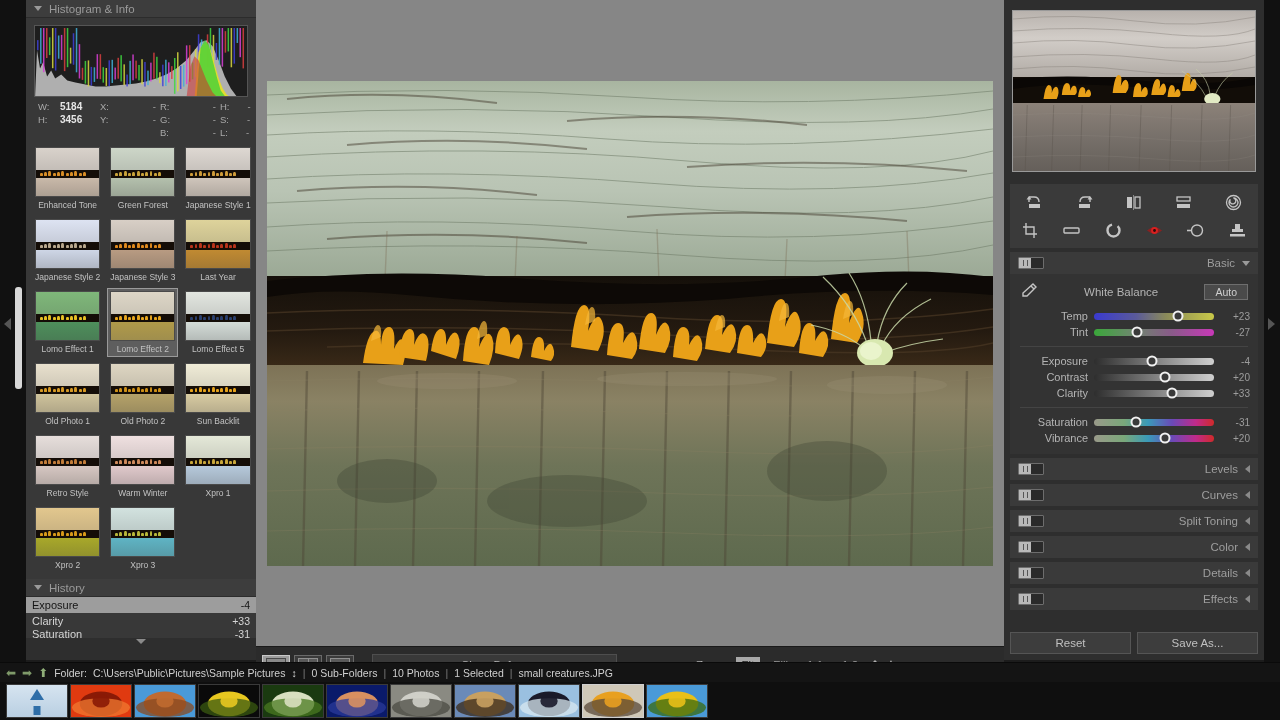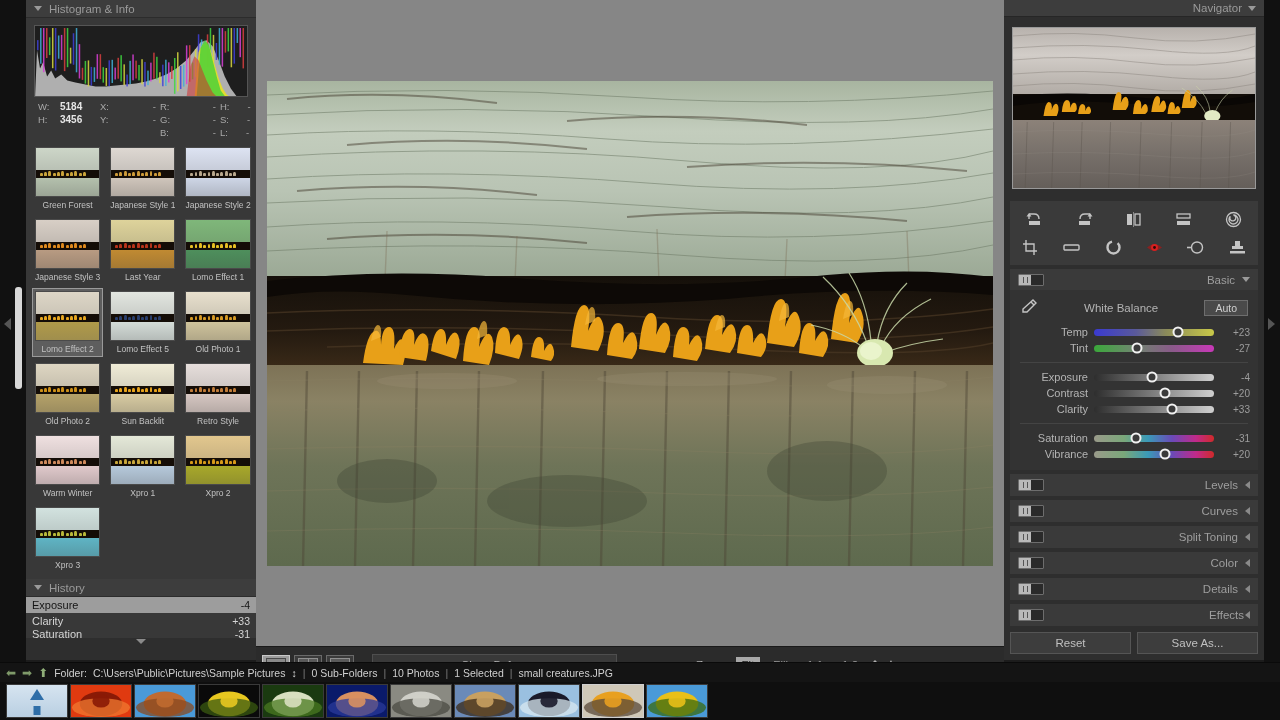--- a/index.html
+++ b/index.html
@@ -297,20 +297,43 @@
           <span class="dash">-</span>
           <span style="display:flex;gap:18px">
               <span>L:</span>
               <span>-</span>
             </span>
         </div>
       </div>
 
       <div class="presets-wrap">
         <div class="preset-grid" id="preset-grid">
+            <div class="preset">
+              <div class="preset-thumb">
+                <div class="mini">
+                  <div class="sky" style="background:linear-gradient(#d9d2cb,#d9d2cbdd)"></div>
+                  <div class="log"></div>
+                  <div class="water" style="background:linear-gradient(#c9b9a9,#c9b9a9cc)"></div>
+                  <div class="fungi">
+                    <i style="left:0%;background:#d98e27;height:60%"></i>
+                    <i style="left:9%;background:#d98e27;height:82%"></i>
+                    <i style="left:18%;background:#d98e27;height:104%"></i>
+                    <i style="left:27%;background:#d98e27;height:60%"></i>
+                    <i style="left:36%;background:#d98e27;height:82%"></i>
+                    <i style="left:45%;background:#d98e27;height:104%"></i>
+                    <i style="left:54%;background:#d98e27;height:60%"></i>
+                    <i style="left:63%;background:#d98e27;height:82%"></i>
+                    <i style="left:72%;background:#d98e27;height:104%"></i>
+                    <i style="left:81%;background:#d98e27;height:60%"></i>
+                    <i style="left:90%;background:#d98e27;height:82%"></i>
+                  </div>
+                </div>
+              </div>
+              <div class="preset-label">Enhanced Tone</div>
+            </div>
             <div class="preset">
               <div class="preset-thumb">
                 <div class="mini">
                   <div class="sky" style="background:linear-gradient(#cdd6c8,#cdd6c8dd)"></div>
                   <div class="log"></div>
                   <div class="water" style="background:linear-gradient(#b4c0ad,#b4c0adcc)"></div>
                   <div class="fungi">
                     <i style="left:0%;background:#caa43b;height:60%"></i>
                     <i style="left:9%;background:#caa43b;height:82%"></i>
                     <i style="left:18%;background:#caa43b;height:104%"></i>
@@ -854,24 +877,20 @@
         <span class="plusminus">—</span>
       </div>
     </div>
   </div>
 
   <div class="right-panel">
     <div class="right-gutter">
       <div class="right-collapse"></div>
     </div>
     <div class="rp-inner">
-      <div class="nav-header">
-        <span>Navigator</span>
-        <span class="tri-down"></span>
-      </div>
       <div class="nav-preview-wrap">
         <div class="nav-preview">
           <svg viewBox="0 0 238 160" preserveAspectRatio="none" style="position:absolute;inset:0;width:100%;height:100%">
             <defs>
               <linearGradient id="nrock" x1="0" y1="0" x2="0" y2="1">
                 <stop offset="0%" stop-color="#b8b2ad"></stop>
                   <stop offset="40%" stop-color="#d2cdc8"></stop>
                 <stop offset="100%" stop-color="#b0aaa4"></stop>
               </linearGradient>
               <linearGradient id="nwater" x1="0" y1="0" x2="0" y2="1">
@@ -1113,21 +1132,21 @@
             <span class="toggle">
               <i></i>
             </span>
             <span style="margin-left:auto;margin-right:7px">Details</span>
             <span class="tri-left"></span>
           </div>
           <div class="collapsed-bar">
             <span class="toggle">
               <i></i>
             </span>
-            <span style="margin-left:auto;margin-right:1px">Effects</span>
+            <span style="margin-left:auto;margin-right:7px">Effects</span>
             <span class="tri-left"></span>
           </div>
         </div>
 
       <div class="rp-footer">
         <div class="footer-btn">Reset</div>
         <div class="footer-btn">Save As...</div>
       </div>
     </div>
   </div>

